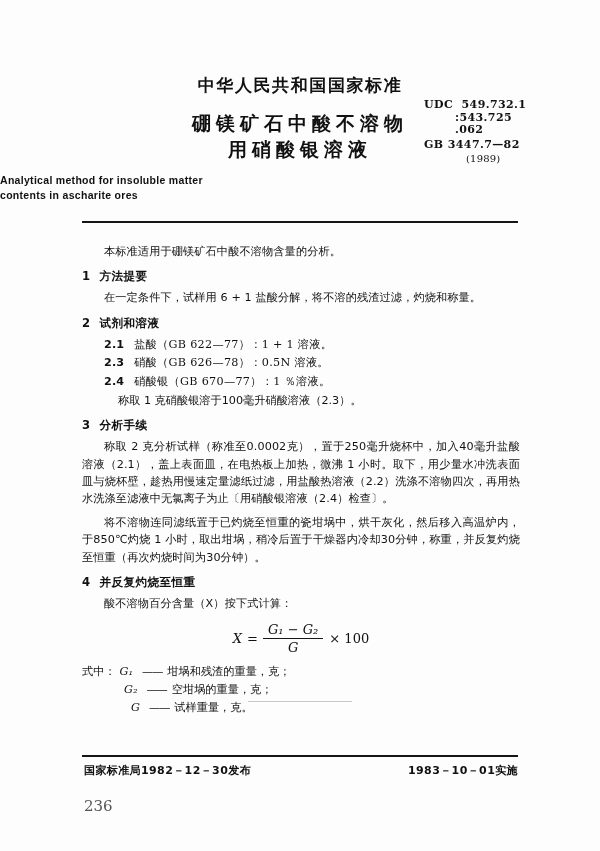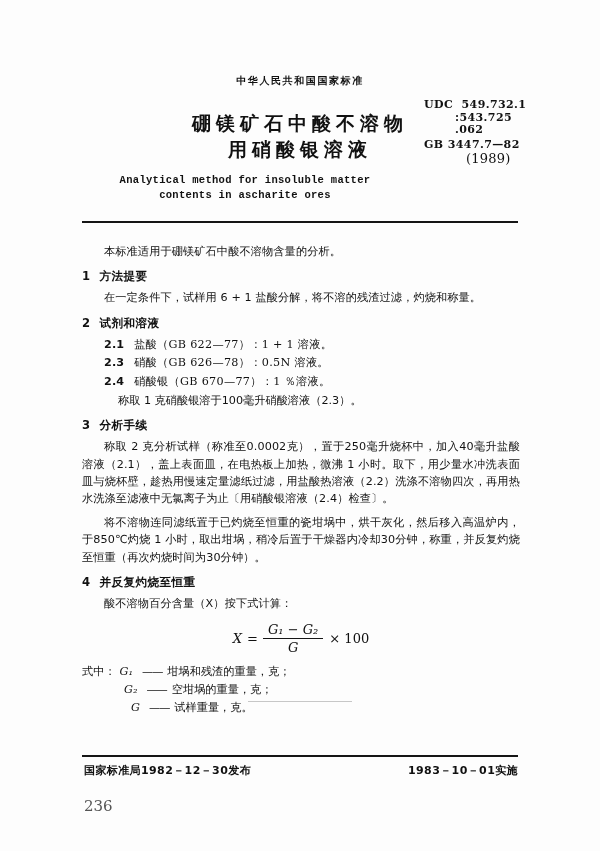--- a/index.html
+++ b/index.html
@@ -21,21 +21,21 @@
     background: #fdfdfd;
   }
 
   
   .national-line {
     position: absolute;
     top: 74px;
     left: 0;
     width: 600px;
     text-align: center;
-    font-size: 10px;
+    font-size: 17px;
     font-weight: bold;
     letter-spacing: 1.6px;
   }
   .title-block {
     position: absolute;
     top: 110px;
     left: 0;
     width: 600px;
     text-align: center;
   }
@@ -44,22 +44,22 @@
     font-weight: bold;
     letter-spacing: 5px;
     line-height: 26px;
     margin: 0;
   }
   .subtitle-block {
     position: absolute;
     top: 173px;
     left: 0;
     width: 490px;
-    text-align: center;
-    font-family: Liberation Mono, monospace;
+    text-align: left;
+    font-family: Liberation Sans, sans-serif;
   }
   .subtitle-line {
     font-size: 10.5px;
     font-weight: bold;
     line-height: 15px;
     letter-spacing: 0.3px;
     margin: 0;
   }
 
   
@@ -72,21 +72,21 @@
     font-size: 11px;
     font-weight: bold;
     line-height: 12.5px;
     letter-spacing: 0.4px;
   }
   .code-udc { white-space: pre; }
   .code-sub1 { padding-left: 31px; white-space: pre; }
   .code-sub2 { padding-left: 31px; white-space: pre; }
   .code-gb { white-space: pre; margin-top: 2px; }
   .code-year {
-    font-size: 13px;
+    font-size: 10px;
     font-weight: normal;
     padding-left: 42px;
     margin-top: 2px;
     letter-spacing: 0.2px;
   }
 
   
   .rule-top {
     position: absolute;
     top: 221px;

